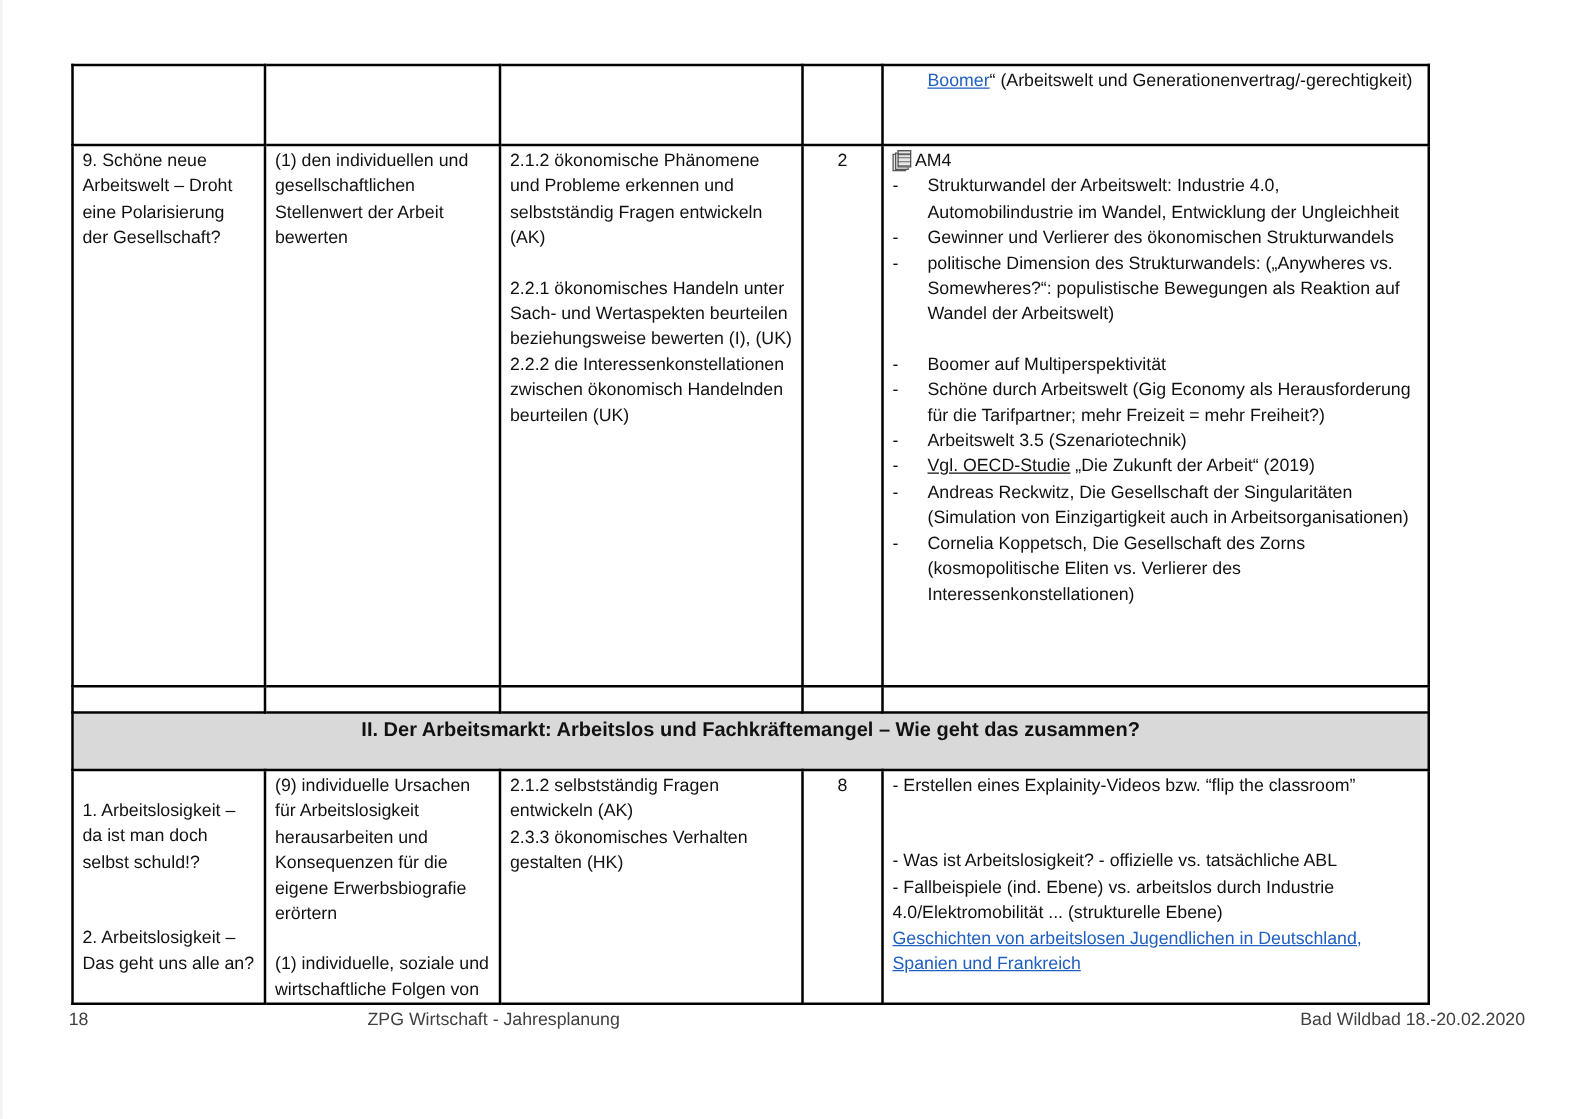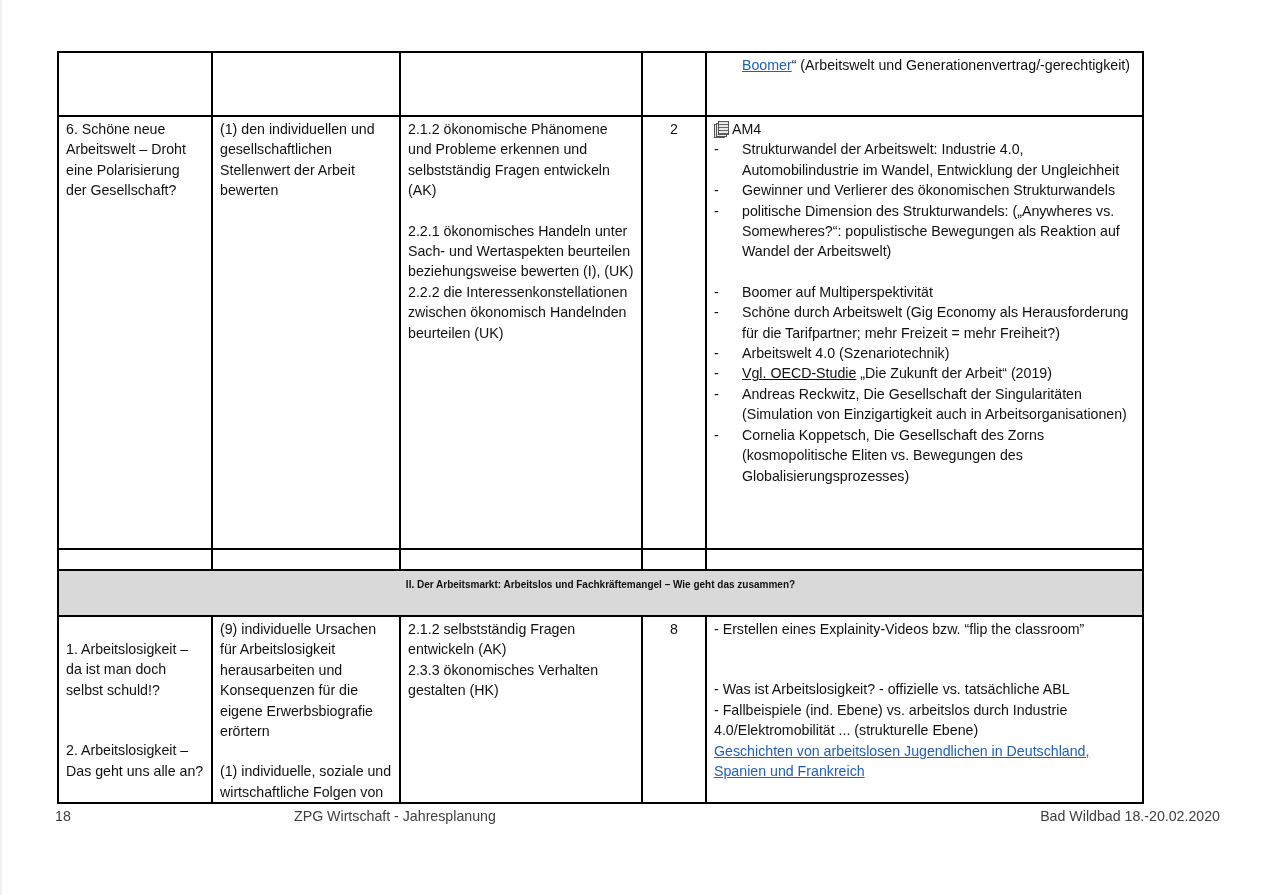--- a/index.html
+++ b/index.html
@@ -14,21 +14,21 @@
     font-size:14.2px; line-height:20.4px;
   }
   .tbl td {
     border:2px solid #000; vertical-align:top; padding:2px 7px 0 7px;
     overflow:hidden;
   }
   .c1 { width:154px; } .c2 { width:188px; } .c3 { width:242px; } .c4 { width:64px; } .c5 { width:437px; }
   .r1 td { height:60px; }
   .r2 td { height:429px; }
   .r3 td { height:19px; padding:0; }
-  .r4 td { height:40px; background:#d9d9d9; text-align:center; font-weight:bold; padding-top:4px; font-size:10px; }
+  .r4 td { height:40px; background:#d9d9d9; text-align:center; font-weight:bold; padding-top:4px; font-size:16px; }
   .r5 td { height:183px; }
   .center { text-align:center; }
   .link { color:#1f5fbf; text-decoration:underline; }
   .ul { text-decoration:underline; }
   .dash-list { margin:0; padding:0; list-style:none; }
   .dash-list li { position:relative; padding-left:28px; }
   .dash-list li::before { content:"-"; position:absolute; left:0; }
   .gap { height:20px; }
   .doc-icon { display:inline-block; width:14px; height:16px; position:relative; vertical-align:-3px; margin-right:4px; }
   .doc-icon span { position:absolute; border:1px solid #555; background:#e8e8e8; width:9px; height:12px; }
@@ -61,21 +61,21 @@
     <td></td>
     <td></td>
     <td></td>
     <td style="padding-left:35px;">
       <a class="link">Boomer</a><span>“ (Arbeitswelt und Generationenvertrag/-gerechtigkeit)</span>
     </td>
   </tr>
 
   <tr class="r2">
     <td>
-      <p>6. Schöne neue Arbeitswelt – Droht eine Polarisierung der Gesellschaft?</p>
+      <p>9. Schöne neue Arbeitswelt – Droht eine Polarisierung der Gesellschaft?</p>
     </td>
     <td>
       <p>(1) den individuellen und gesellschaftlichen Stellenwert der Arbeit bewerten</p>
     </td>
     <td>
       <p>2.1.2 ökonomische Phänomene und Probleme erkennen und selbstständig Fragen entwickeln (AK)</p>
       <div class="gap"></div>
       <p>2.2.1 ökonomisches Handeln unter Sach- und Wertaspekten beurteilen beziehungsweise bewerten (I), (UK)</p>
       <p>2.2.2 die Interessenkonstellationen zwischen ökonomisch Handelnden beurteilen (UK)</p>
     </td>
@@ -88,24 +88,24 @@
       </p>
       <ul class="dash-list">
         <li>Strukturwandel der Arbeitswelt: Industrie 4.0, Automobilindustrie im Wandel, Entwicklung der Ungleichheit</li>
         <li>Gewinner und Verlierer des ökonomischen Strukturwandels</li>
         <li>politische Dimension des Strukturwandels: („Anywheres vs. Somewheres?“: populistische Bewegungen als Reaktion auf Wandel der Arbeitswelt)</li>
       </ul>
       <div class="gap"></div>
       <ul class="dash-list">
         <li>Boomer auf Multiperspektivität</li>
         <li>Schöne durch Arbeitswelt (Gig Economy als Herausforderung für die Tarifpartner; mehr Freizeit = mehr Freiheit?)</li>
-        <li>Arbeitswelt 4.0 (Szenariotechnik)</li>
+        <li>Arbeitswelt 3.5 (Szenariotechnik)</li>
         <li><span class="ul">Vgl. OECD-Studie</span><span> „Die Zukunft der Arbeit“ (2019)</span></li>
         <li>Andreas Reckwitz, Die Gesellschaft der Singularitäten (Simulation von Einzigartigkeit auch in Arbeitsorganisationen)</li>
-        <li>Cornelia Koppetsch, Die Gesellschaft des Zorns (kosmopolitische Eliten vs. Bewegungen des Globalisierungsprozesses)</li>
+        <li>Cornelia Koppetsch, Die Gesellschaft des Zorns (kosmopolitische Eliten vs. Verlierer des Interessenkonstellationen)</li>
       </ul>
     </td>
   </tr>
 
   <tr class="r3">
     <td></td>
     <td></td>
     <td></td>
     <td></td>
     <td></td>

